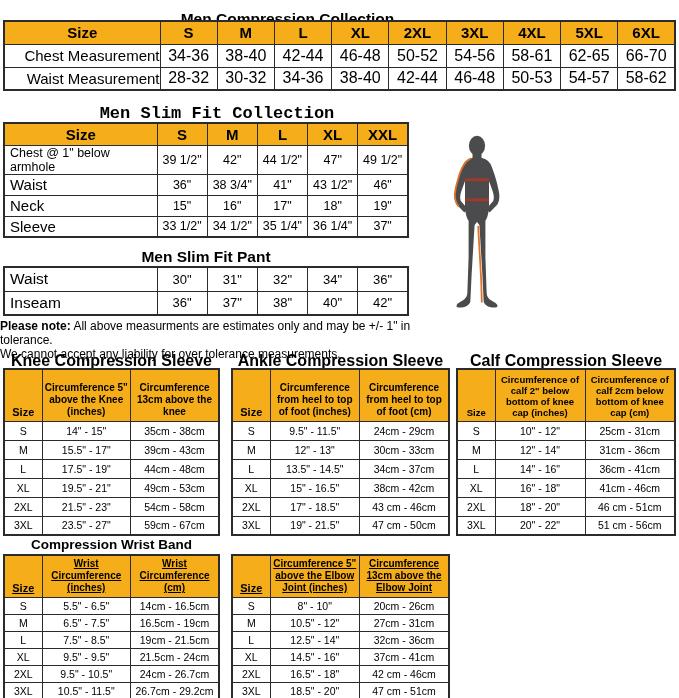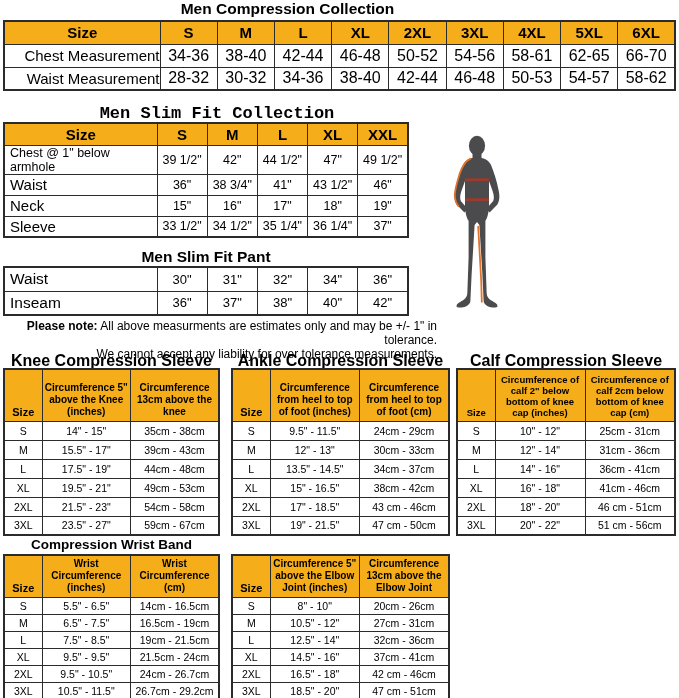--- a/index.html
+++ b/index.html
@@ -2,21 +2,21 @@
 <html style="--header-bg: #F5AD19; --border: #2b2b2b;"><head>
 <meta charset="utf-8">
 <title>Size Chart</title>
 <style>
   * { margin:0; padding:0; box-sizing:border-box; }
   html,body { background:#fff; }
   body { font-family:"Liberation Sans", sans-serif; color:#000; }
   .page { position:relative; width:679px; height:698px; background:#fff; overflow:hidden; }
 
   .sec-title { position:absolute; font-weight:bold; text-align:center; white-space:nowrap; }
-  #t1-title  { top:0;   left:0;     width:575px; font-size:15.5px; }
+  #t1-title  { top:10px;   left:0;     width:575px; font-size:15.5px; }
   #t2-title  { top:104px; left:14px;   width:406px; font-size:17px;font-family:Liberation Mono, monospace; }
   #t3-title  { top:248px; left:3px;   width:406px; font-size:15.5px; }
   .mid-title { top:352px; font-size:16px; }
   #knee-title  { left:3px;   width:217px; }
   #ankle-title { left:231px; width:219px; }
   #calf-title  { left:456px; width:220px;text-align:center; }
   .bot-title { top:537px; font-size:13.5px; }
   #wrist-title { left:3px;   width:217px; }
   #elbow-title { left:231px; width:219px; }
 
@@ -44,40 +44,40 @@
   #t-slimfit tbody tr:first-child { height:19px; }
   #t-slimfit tbody tr:first-child td:first-child { font-size:12.5px; }
 
   
   #t-pant { top:266px; left:3px; width:406px; }
   #t-pant tbody tr { height:24px; }
   #t-pant tbody td { font-size:13px; }
   #t-pant tbody td:first-child { width:153px; font-size:15.5px; text-align:left; padding-left:5px; }
 
   
-  #note { position:absolute; top:319px; left:0; width:437px; text-align:right;
+  #note { position:absolute; top:319px; left:0; width:437px; text-align:left;
           font-size:12px; line-height:14px; }
   #note .b { font-weight:bold; }
 
   
   .tbl-sm thead th { vertical-align:bottom; padding:2px 2px 3px 2px;
                      font-size:10px; line-height:12px; }
   .tbl-sm thead th:first-child { width:38px; font-size:11px; }
   .tbl-sm tbody td { font-size:10.5px; }
 
   #t-knee  { top:368px; left:3px;   width:217px; }
   #t-ankle { top:368px; left:231px; width:219px; }
   #t-calf  { top:368px; left:456px; width:220px; }
   #t-knee thead th, #t-ankle thead th, #t-calf thead th { height:52px; }
   #t-calf thead th { font-size:9.5px; line-height:11px; }
   #t-knee tbody tr, #t-ankle tbody tr, #t-calf tbody tr { height:19px; }
 
   #t-wrist { top:554px; left:3px;   width:217px; }
   #t-elbow { top:554px; left:231px; width:219px; }
-  #t-wrist thead th, #t-elbow thead th { height:40px; }
+  #t-wrist thead th, #t-elbow thead th { height:40px;text-decoration:underline; }
   #t-wrist tbody tr, #t-elbow tbody tr { height:17px; }
 
   
   #figure { position:absolute; left:444px; top:134px; width:66px; height:176px; }
 </style>
 </head>
 <body>
 
 <div class="page">
 

